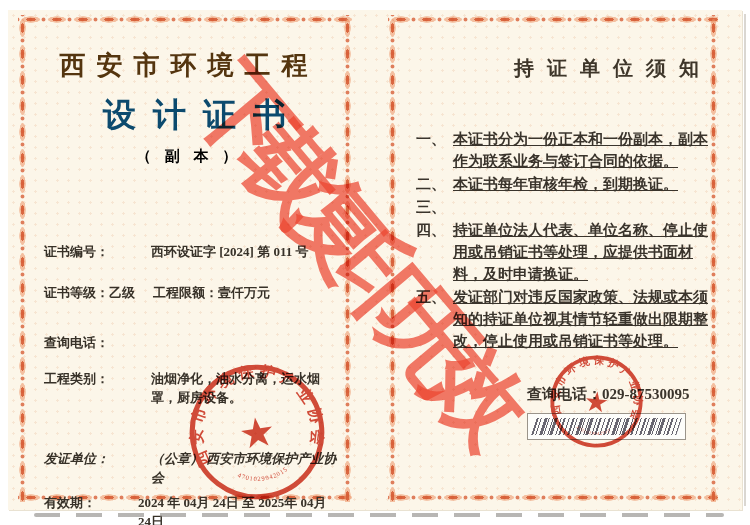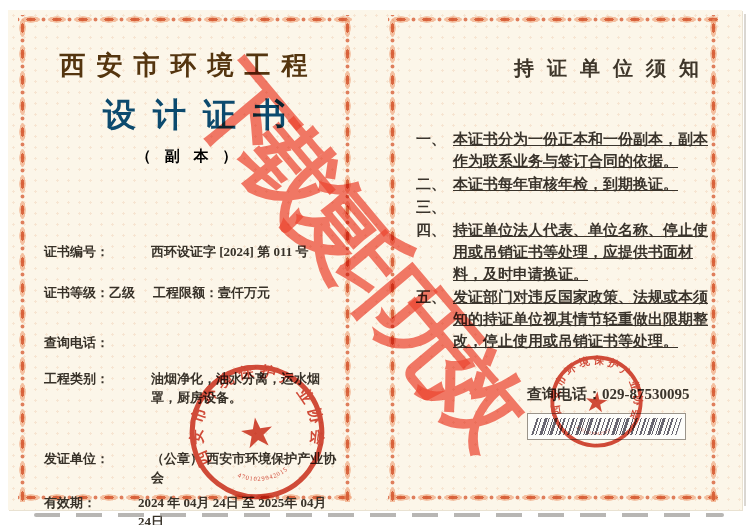--- a/index.html
+++ b/index.html
@@ -42,21 +42,21 @@
           letter-spacing:11px;color:#54350f;}
   .title2{left:48px;top:93px;width:310px;font-size:33px;font-weight:bold;
           letter-spacing:17px;color:#0c4a6e;}
   .subtitle{left:34px;top:147px;width:310px;font-size:15px;font-weight:bold;
           letter-spacing:5px;color:#000000;}
   .field{position:absolute;left:44px;width:296px;display:flex;
          font-size:13px;font-weight:bold;color:#373128;line-height:19px;margin-top:48px;}
   .field .lab{white-space:nowrap;}
   .field .val{flex:1;padding-left:42px;}
   .f0{top:194px;} .f1{top:235px;} .f2{top:285px;} .f3{top:321px;}
-  .f4{top:401px;} .f5{top:445px;}
+  .f4{top:401px;font-style:italic;} .f5{top:445px;}
   .gap{display:inline-block;width:18px;}
   
   .rtitle{left:402px;top:55px;width:310px;font-size:20px;font-weight:bold;
           letter-spacing:13px;color:#3e362a;text-align:right;}
   .notices{position:absolute;left:416px;top:128px;width:292px;}
   .notice{display:flex;font-size:15px;font-weight:bold;color:#3a342c;
           line-height:22px;margin-bottom:1px;}
   .notice .num{width:37px;flex:0 0 37px;}
   .notice .txt{flex:1;text-decoration:underline;}
   .phone{position:absolute;left:527px;top:385px;font-size:15px;font-weight:bold;

